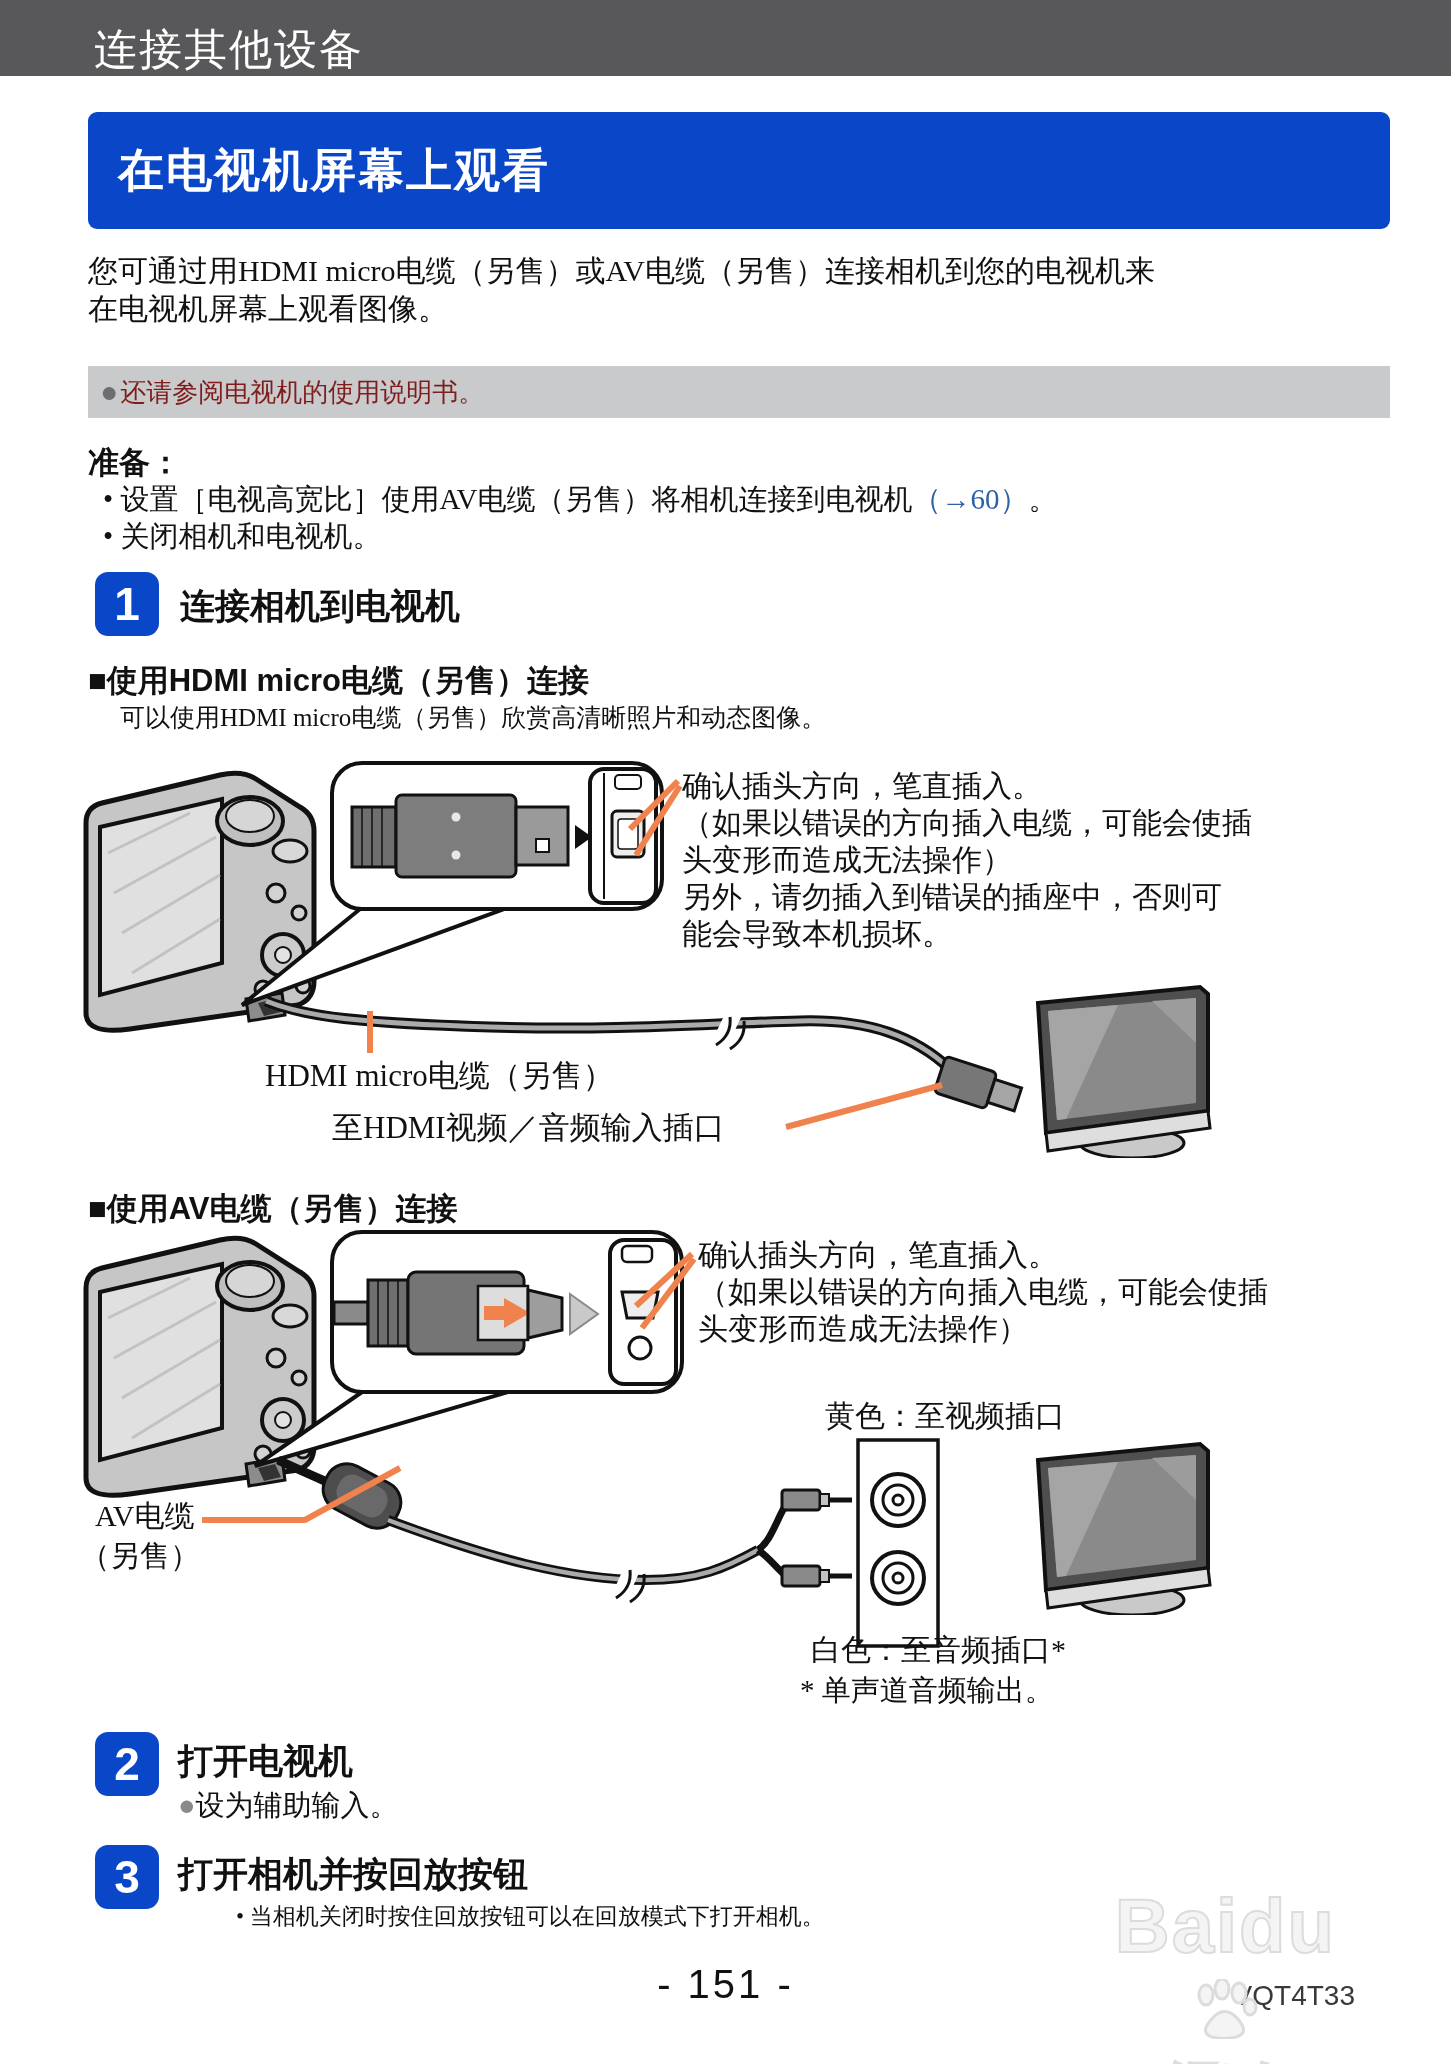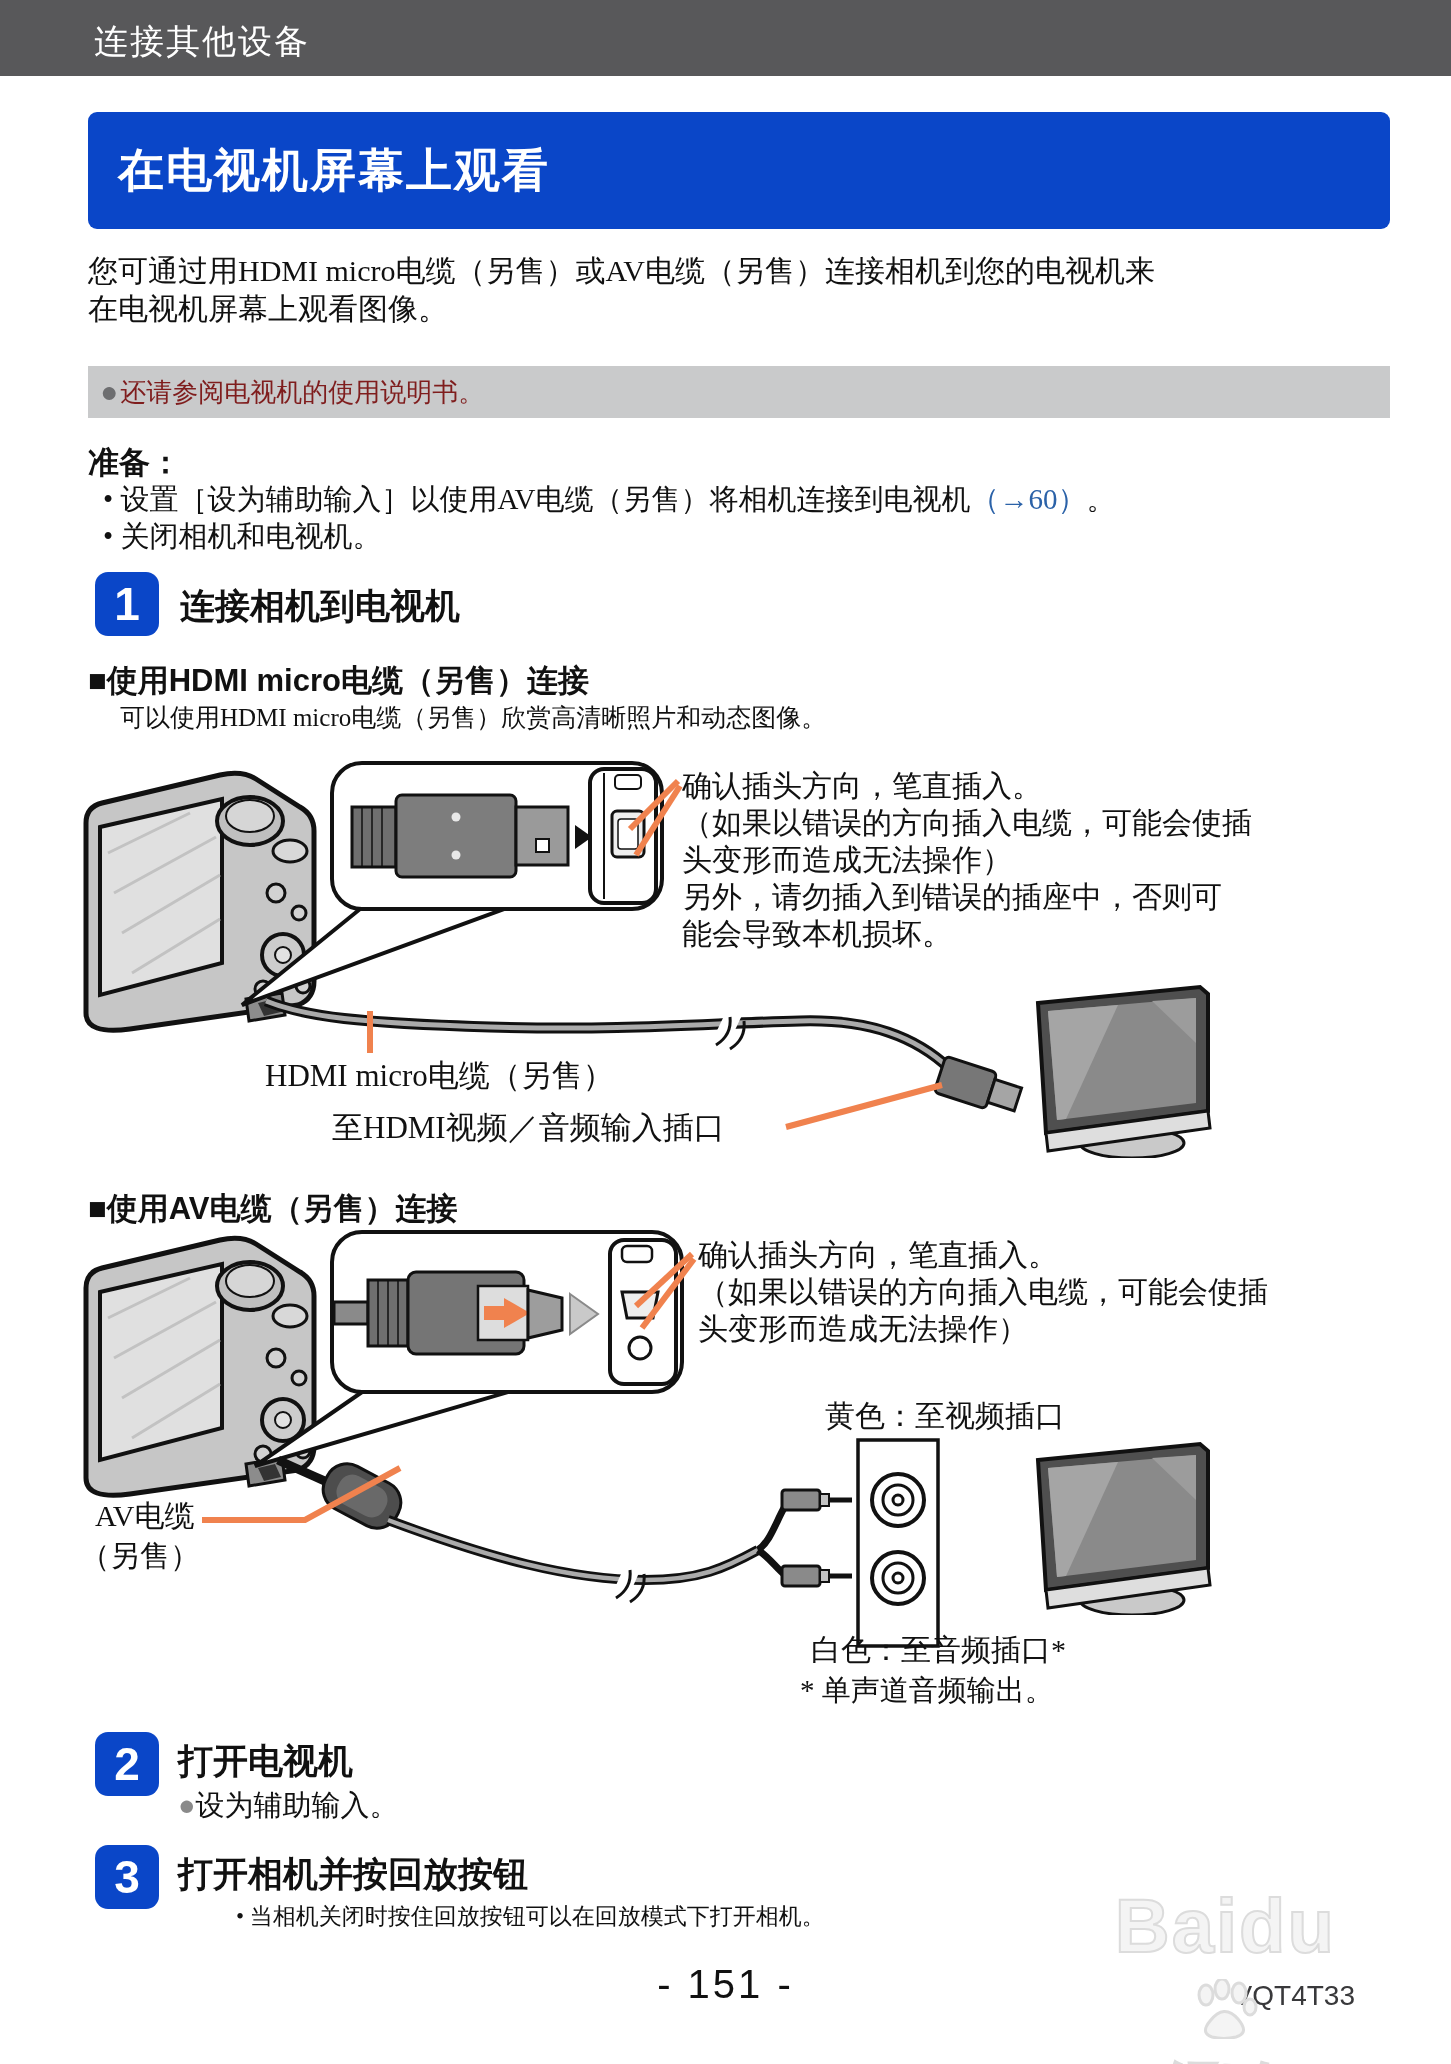--- a/index.html
+++ b/index.html
@@ -1,21 +1,21 @@
 <!DOCTYPE html>
 <html><head>
 <meta charset="utf-8">
 <style>
   html,body{margin:0;padding:0;background:#fff;}
   .page{position:relative;width:1451px;height:2064px;background:#fff;overflow:hidden;
         font-family:"Liberation Serif","DejaVu Serif",serif;color:#111;}
   .abs{position:absolute;}
   .sans{font-family:"Liberation Sans","DejaVu Sans",sans-serif;}
   .topbar{left:0;top:0;width:1451px;height:76px;background:#58585a;}
-  .topbar-title{left:94px;top:4px;height:60px;line-height:76px;font-size:34px;color:#fff;letter-spacing:2px;}
+  .topbar-title{left:94px;top:12px;height:60px;line-height:76px;font-size:43px;color:#fff;letter-spacing:2px;}
   .title-box{left:88px;top:112px;width:1302px;height:117px;background:#0a46c8;border-radius:9px;}
   .title-text{left:118px;top:112px;height:117px;line-height:117px;font-size:46px;font-weight:bold;color:#fff;letter-spacing:2px;}
   .body-text{font-size:30px;line-height:38px;}
   .note-bar{left:88px;top:366px;width:1302px;height:52px;background:#c9cacb;display:flex;align-items:center;padding-left:12px;box-sizing:border-box;}
   .note-circle{color:#6d6e70;font-size:30px;margin-right:2px;}
   .note-text{font-size:26px;color:#7f1d1d;}
   .prep-head{font-size:31px;font-weight:bold;}
   .bullet-line{font-size:29px;line-height:37px;}
   .blue-link{color:#2b62a8;}
   .badge{width:64px;height:64px;background:#0a46c8;border-radius:13px;color:#fff;
@@ -82,21 +82,21 @@
   <div class="abs title-text sans">在电视机屏幕上观看</div>
 
   <div class="abs note-bar">
     <span class="note-circle">●</span>
     <span class="note-text">还请参阅电视机的使用说明书。</span>
   </div>
 
   <div class="abs prep-head sans" style="left:88px;top:442px;">准备：</div>
   <div class="abs bullet-line" style="left:103px;top:481px;">
     <span>•</span>
-    <span>设置［设为辅助输入］以使用AV电缆（另售）将相机连接到电视机</span><span class="blue-link">（→60）</span><span>。</span>
+    <span>设置［电视高宽比］使用AV电缆（另售）将相机连接到电视机</span><span class="blue-link">（→60）</span><span>。</span>
   </div>
   <div class="abs bullet-line" style="left:103px;top:518px;">
     <span>•</span>
     <span>关闭相机和电视机。</span>
   </div>
 
   <div class="abs badge" style="left:95px;top:572px;">1</div>
   <div class="abs step-title sans" style="left:180px;top:583px;">连接相机到电视机</div>
 
   <div class="abs sec-head sans" style="left:88px;top:660px;">

